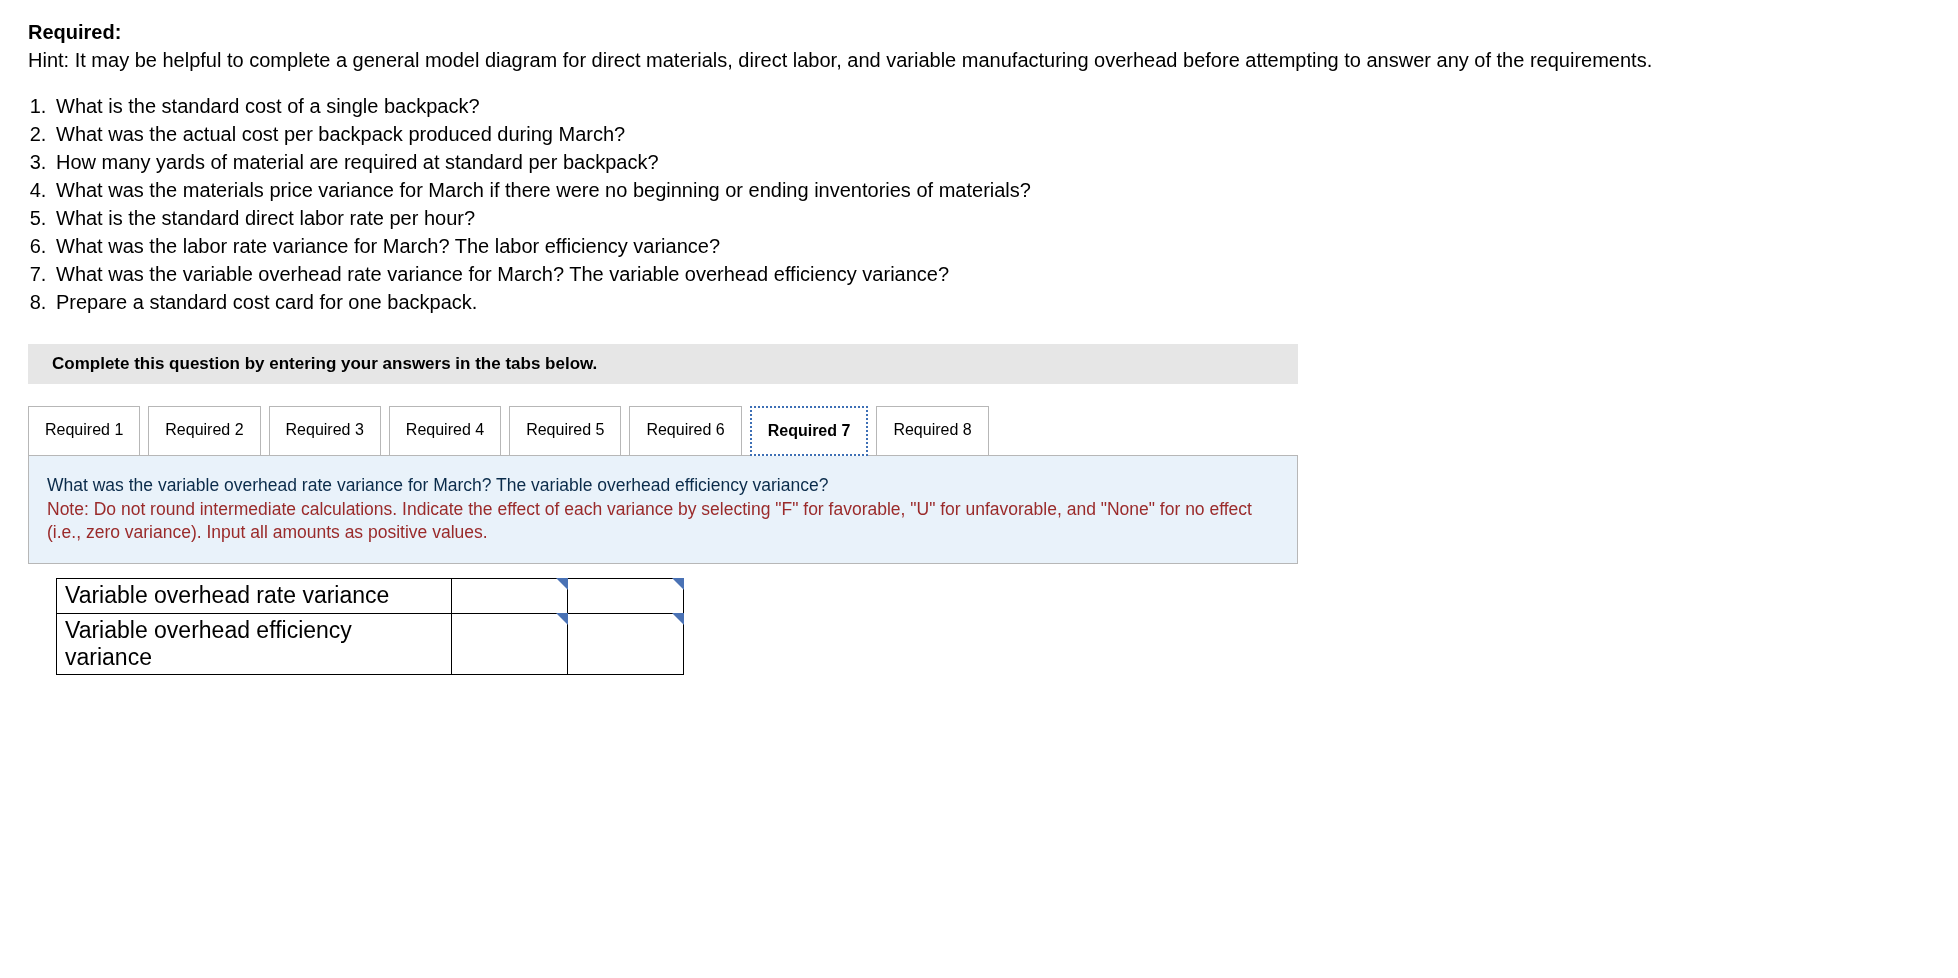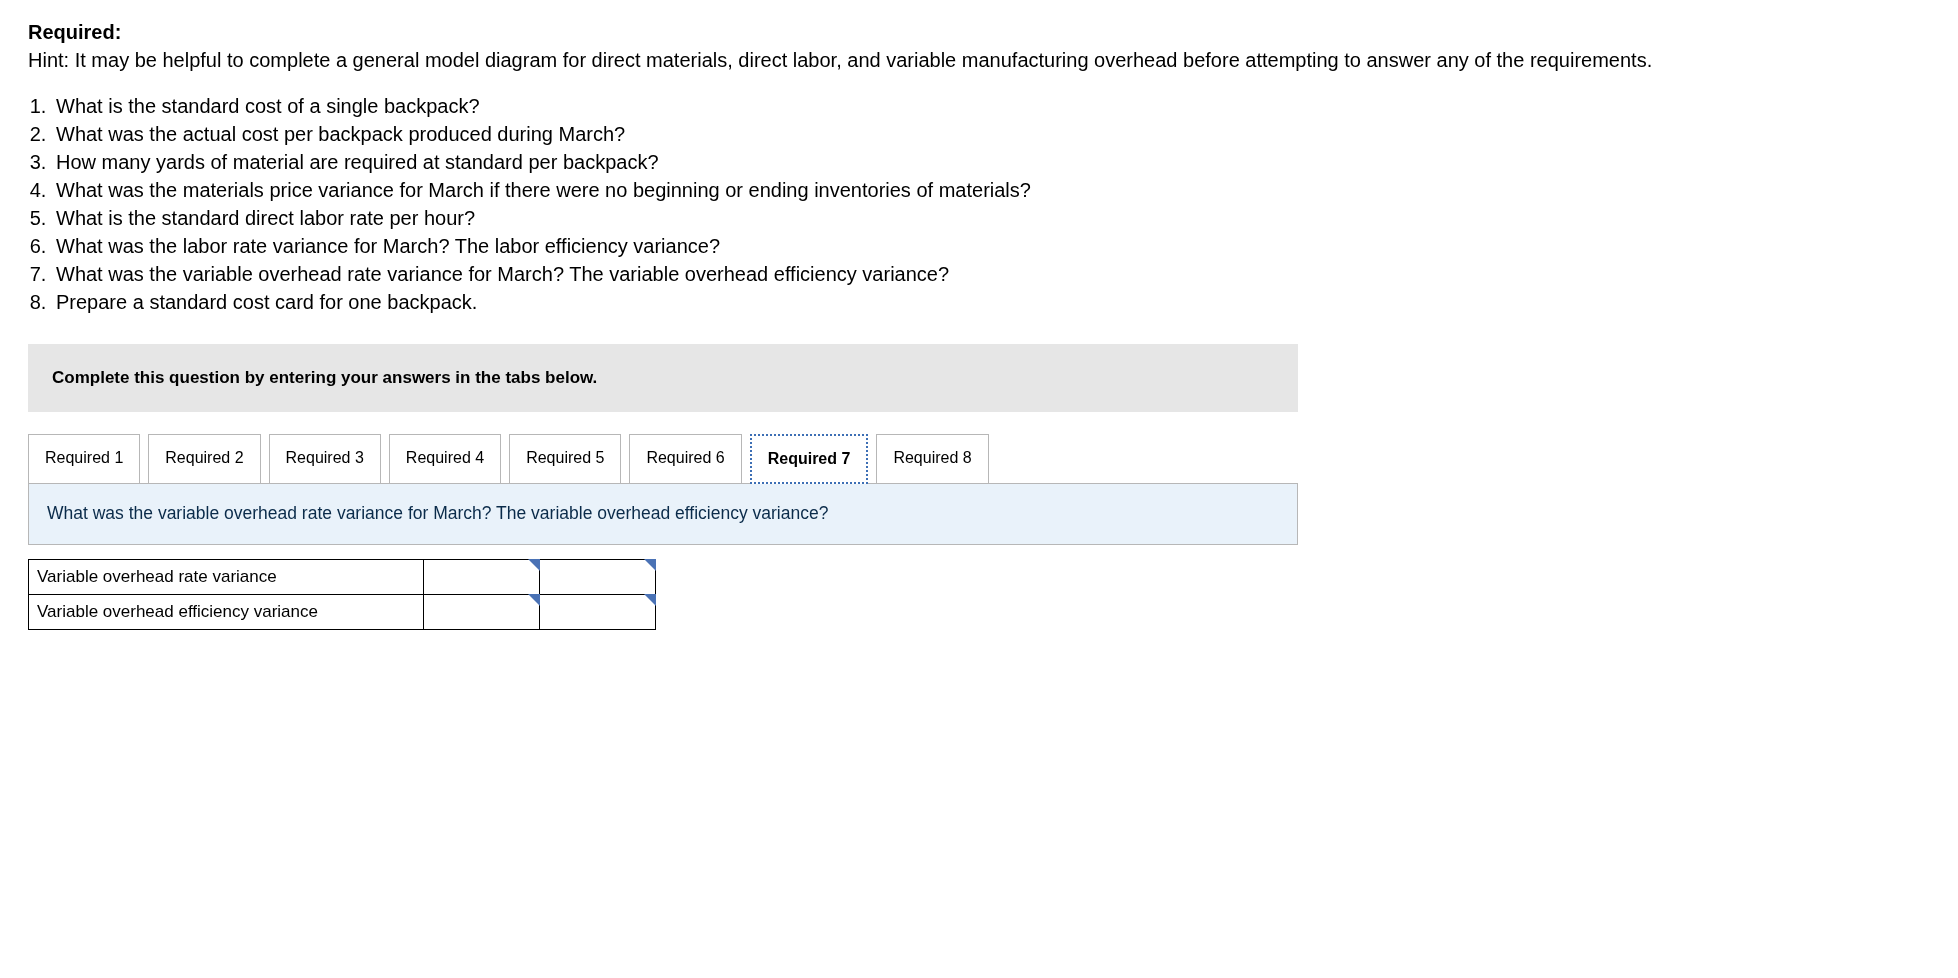--- a/index.html
+++ b/index.html
@@ -21,21 +21,21 @@
   ol.req-list {
     margin: 18px 0 28px 0;
     padding-left: 24px;
     line-height: 1.4;
   }
   ol.req-list li {
     padding-left: 4px;
   }
   .gray-bar {
     background: #e6e6e6;
-    padding: 24px 24px;
+    padding: 10px 24px;
     font-family: Verdana, Geneva, sans-serif;
     font-size: 17px;
     font-weight: 700;
     color: #000;
     width: 1270px;
     box-sizing: border-box;
   }
   .tabs {
     display: flex;
     gap: 8px;
@@ -70,21 +70,22 @@
   }
   .blue-panel .q-text {
     color: #0a2b4a;
   }
   .blue-panel .note {
     color: #9a2a2a;
   }
   .answer-table {
     border-collapse: collapse;
     margin-top: 14px;
-    font-size: 17px;
+    font-size: 23px;
+    margin-left: 28px;
   }
   .answer-table td {
     border: 1px solid #000;
     background: #fff;
     padding: 3px 8px;
     vertical-align: middle;
     height: 28px;
   }
   .answer-table td.label {
     width: 378px;
@@ -137,20 +138,21 @@
   <div class="tab"><span class="inner">Required 3</span></div>
   <div class="tab"><span class="inner">Required 4</span></div>
   <div class="tab"><span class="inner">Required 5</span></div>
   <div class="tab"><span class="inner">Required 6</span></div>
   <div class="tab selected"><span class="inner">Required 7</span></div>
   <div class="tab"><span class="inner">Required 8</span></div>
 </div>
 
 <div class="blue-panel">
   <div class="q-text">What was the variable overhead rate variance for March? The variable overhead efficiency variance?</div>
+  <div class="note">Note: Do not round intermediate calculations. Indicate the effect of each variance by selecting "F" for favorable, "U" for unfavorable, and "None" for no effect (i.e., zero variance). Input all amounts as positive values.</div>
 </div>
 
 <table class="answer-table">
   <tbody>
       <tr>
     <td class="label">Variable overhead rate variance</td>
     <td class="input-cell">
       <span class="triangle"></span>
     </td>
     <td class="select-cell">

